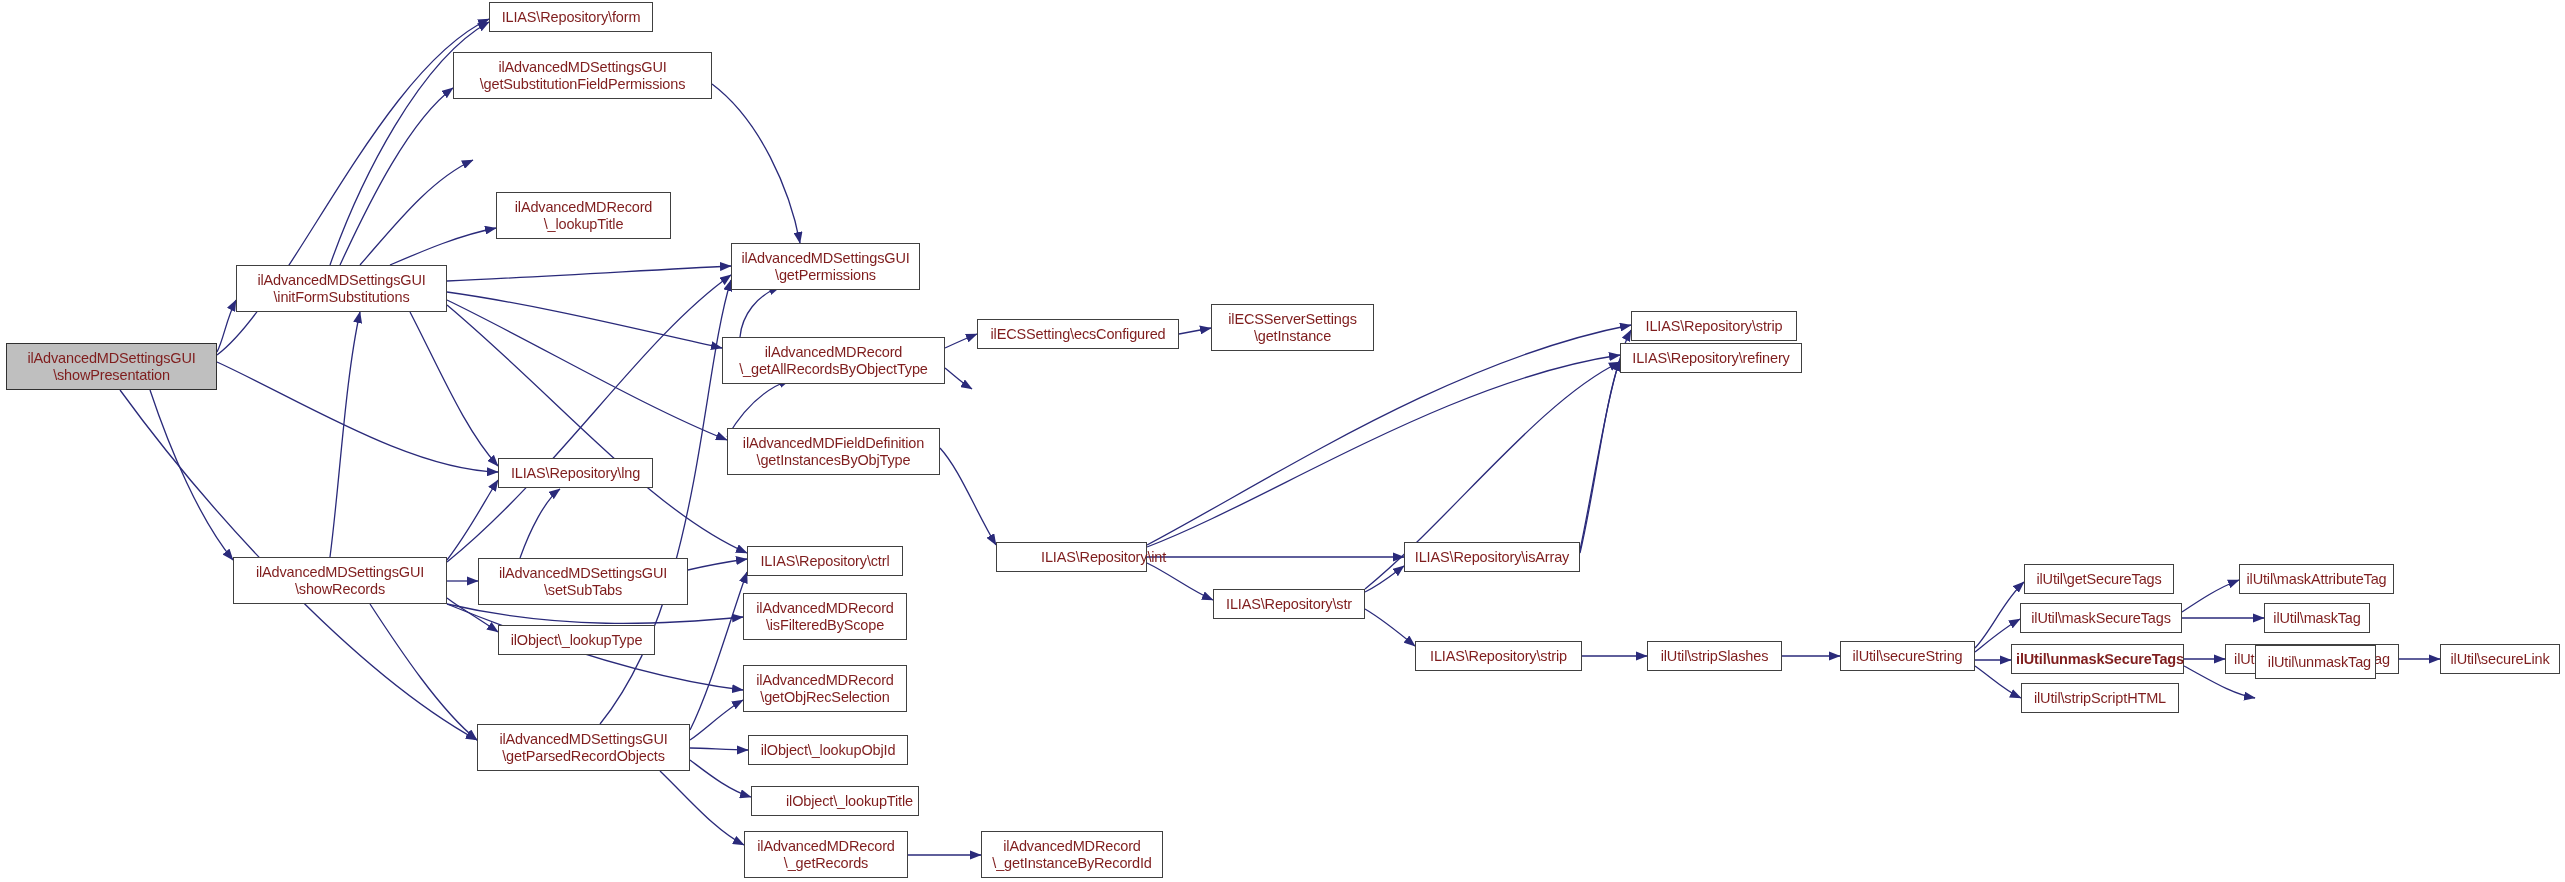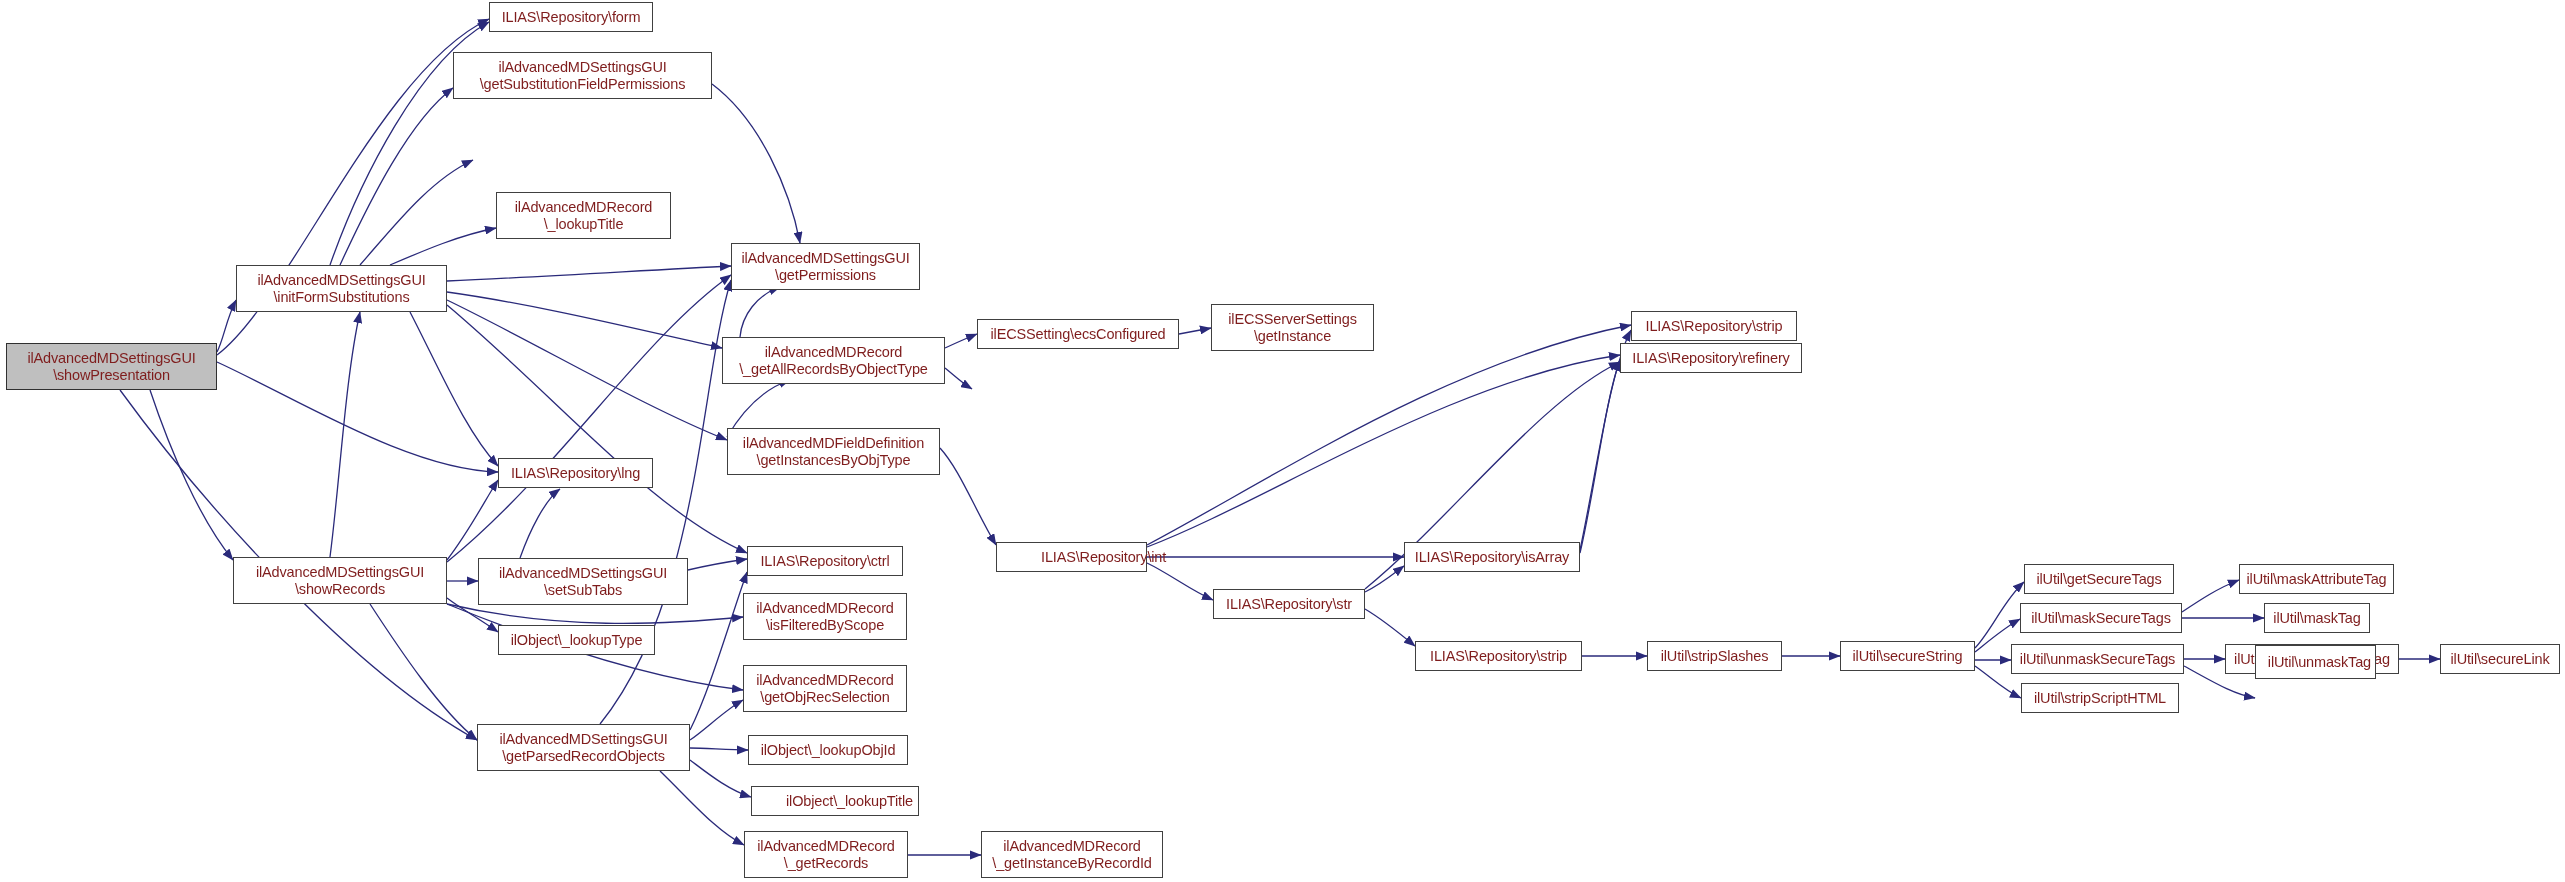--- a/index.html
+++ b/index.html
@@ -170,21 +170,21 @@
       <div class="node" style="left: 996px; top: 542px; width: 151px; height: 30px; padding-left: 44px;"><span class="node-label">ILIAS\Repository\int</span></div>
       <div class="node" style="left: 1213px; top: 589px; width: 152px; height: 30px;"><span class="node-label">ILIAS\Repository\str</span></div>
       <div class="node" style="left: 1404px; top: 542px; width: 176px; height: 30px;"><span class="node-label">ILIAS\Repository\isArray</span></div>
       <div class="node" style="left: 1631px; top: 311px; width: 166px; height: 30px;"><span class="node-label">ILIAS\Repository\strip</span></div>
       <div class="node" style="left: 1620px; top: 343px; width: 182px; height: 30px;"><span class="node-label">ILIAS\Repository\refinery</span></div>
       <div class="node" style="left: 1415px; top: 641px; width: 167px; height: 30px;"><span class="node-label">ILIAS\Repository\strip</span></div>
       <div class="node" style="left: 1647px; top: 641px; width: 135px; height: 30px;"><span class="node-label">ilUtil\stripSlashes</span></div>
       <div class="node" style="left: 1840px; top: 641px; width: 135px; height: 30px;"><span class="node-label">ilUtil\secureString</span></div>
       <div class="node" style="left: 2024px; top: 564px; width: 150px; height: 30px;"><span class="node-label">ilUtil\getSecureTags</span></div>
       <div class="node" style="left: 2020px; top: 603px; width: 162px; height: 30px;"><span class="node-label">ilUtil\maskSecureTags</span></div>
-      <div class="node" style="left: 2011px; top: 644px; width: 173px; height: 30px;"><span class="node-label">ilUtil\unmaskSecureTags</span></div>
+      <div class="node" style="left: 2011px; top: 644px; width: 173px; height: 30px; font-weight: bold;"><span class="node-label">ilUtil\unmaskSecureTags</span></div>
       <div class="node" style="left: 2021px; top: 683px; width: 158px; height: 30px;"><span class="node-label">ilUtil\stripScriptHTML</span></div>
       <div class="node" style="left: 2239px; top: 564px; width: 155px; height: 30px;"><span class="node-label">ilUtil\maskAttributeTag</span></div>
       <div class="node" style="left: 2264px; top: 603px; width: 106px; height: 30px;"><span class="node-label">ilUtil\maskTag</span></div>
       <div class="node" style="left: 2225px; top: 644px; width: 174px; height: 30px;"><span class="node-label">ilUtil\unmaskAttributeTag</span></div>
       <div class="node" style="left: 2255px; top: 645px; width: 121px; height: 34px; text-align: right;"><span class="node-label">ilUtil\unmaskTag</span></div>
       <div class="node" style="left: 2440px; top: 644px; width: 120px; height: 30px;"><span class="node-label">ilUtil\secureLink</span></div>
     </div>
 </div>
 
 </body></html>

